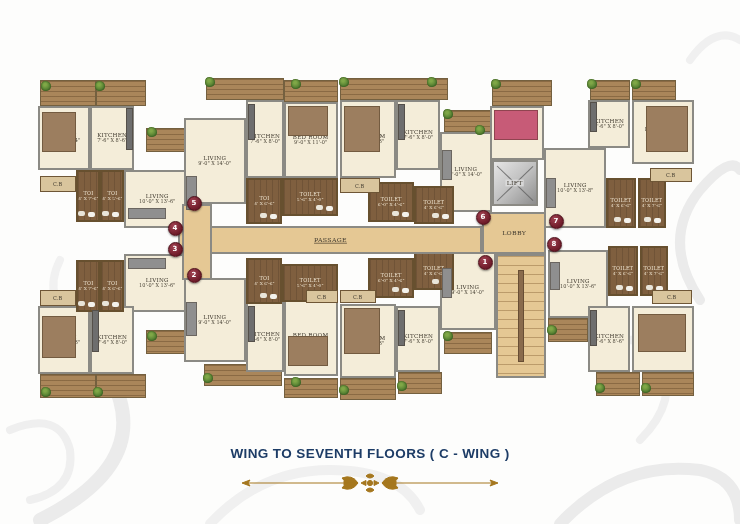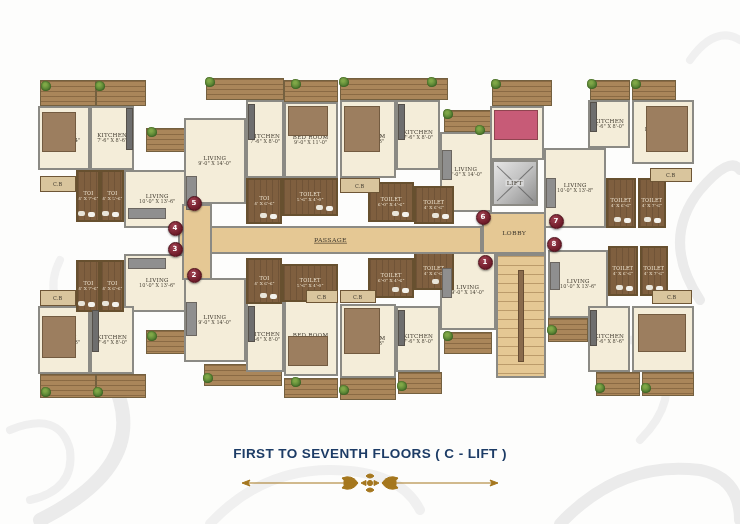--- a/index.html
+++ b/index.html
@@ -429,21 +429,21 @@
     <div class="marker" style="left: 186.5px; top: 195.5px;">5</div>
     <div class="marker" style="left: 167.5px; top: 220.5px;">4</div>
     <div class="marker" style="left: 167.5px; top: 241.5px;">3</div>
     <div class="marker" style="left: 186.5px; top: 267.5px;">2</div>
     <div class="marker" style="left: 475.5px; top: 209.5px;">6</div>
     <div class="marker" style="left: 548.5px; top: 213.5px;">7</div>
     <div class="marker" style="left: 546.5px; top: 236.5px;">8</div>
     <div class="marker" style="left: 477.5px; top: 254.5px;">1</div>
   </div>
 
-<div id="caption">FIRST TO SEVENTH FLOORS ( C - LIFT )</div>
+<div id="caption">WING TO SEVENTH FLOORS ( C - WING )</div>
 
 <svg id="divider" width="260" height="22" viewBox="0 0 260 22">
   <g stroke="#a5771e" fill="#a5771e">
     <line x1="8" y1="11" x2="108" y2="11" stroke-width="1"></line>
     <line x1="152" y1="11" x2="252" y2="11" stroke-width="1"></line>
     <path d="M2 11 L10 8 L8 11 L10 14 Z"></path>
     <path d="M258 11 L250 8 L252 11 L250 14 Z"></path>
     <path d="M104 9 L112 11 L104 13 Z"></path>
     <path d="M156 9 L148 11 L156 13 Z"></path>
     <path d="M118 11 q-6 -9 -16 -5 q5 8 16 5 Z"></path>

